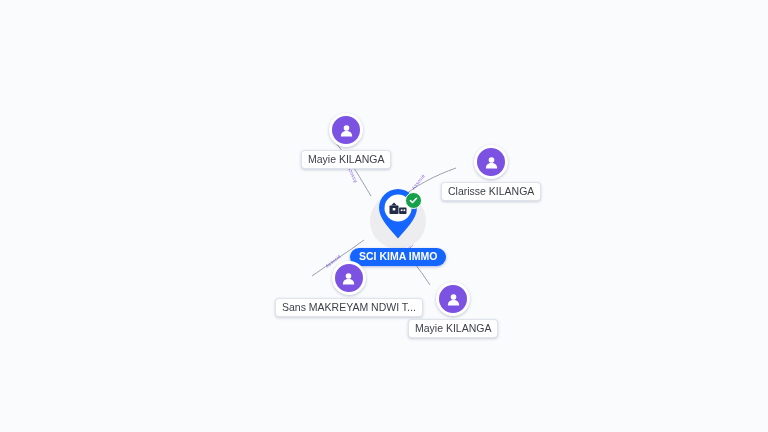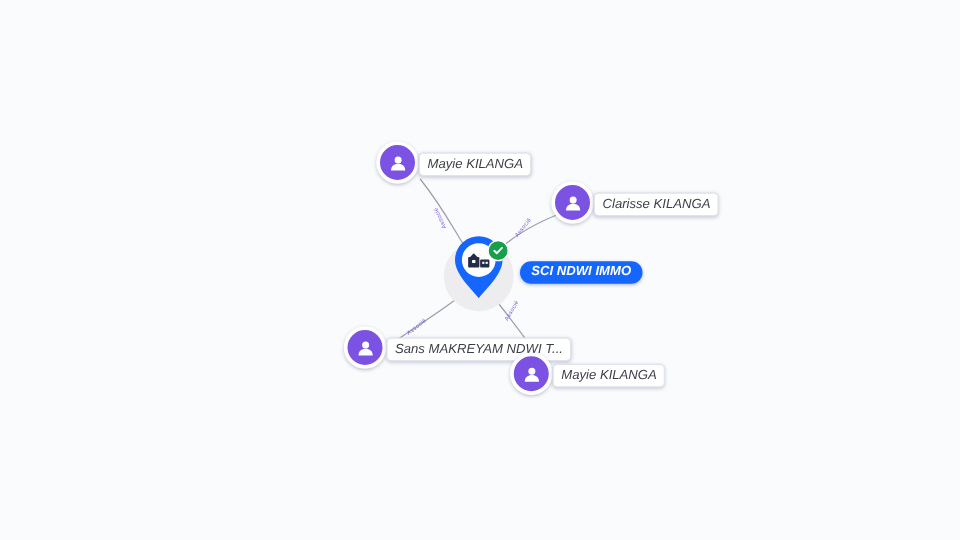--- a/index.html
+++ b/index.html
@@ -22,23 +22,22 @@
   #edge-layer {
     position: absolute;
     left: 0;
     top: 0;
     width: 768px;
     height: 432px;
   }
   .node {
     position: absolute;
     display: flex;
-    flex-direction: row;
-    align-items: center;
-    font-style: italic;
+    flex-direction: column;
+    align-items: center;
   }
   
   .person-avatar {
     width: 28px;
     height: 28px;
     border-radius: 50%;
     background: #7b52e1;
     border: 3px solid #ffffff;
     box-shadow: 0 1px 3px rgba(40,50,90,0.28);
     display: flex;
@@ -157,21 +156,21 @@
           <rect x="11.3" y="8.4" width="1.7" height="1.7" fill="#ffffff"></rect>
           <rect x="14" y="8.4" width="1.7" height="1.7" fill="#ffffff"></rect>
         </g>
       </svg>
       <div class="verified-badge">
         <svg width="9" height="9" viewBox="0 0 10 10">
           <path d="M1.6 5.1 L3.9 7.3 L8.4 2.6" stroke="#ffffff" stroke-width="1.7" fill="none" stroke-linecap="round" stroke-linejoin="round"></path>
         </svg>
       </div>
     </div>
-    <div class="company-chip">SCI NDWI IMMO</div>
+    <div class="company-chip">SCI KIMA IMMO</div>
   </div>
 
   <div class="node" style="left:301px; top:113px;">
     <div class="person-avatar">
       <svg width="17" height="17" viewBox="0 0 20 20">
         <circle cx="10" cy="7" r="3.3" fill="#ffffff"></circle>
         <path d="M3.3 17 C3.3 12.6 6.4 10.6 10 10.6 C13.6 10.6 16.7 12.6 16.7 17 Z" fill="#ffffff"></path>
       </svg>
     </div>
     <div class="node-chip">Mayie KILANGA</div>

